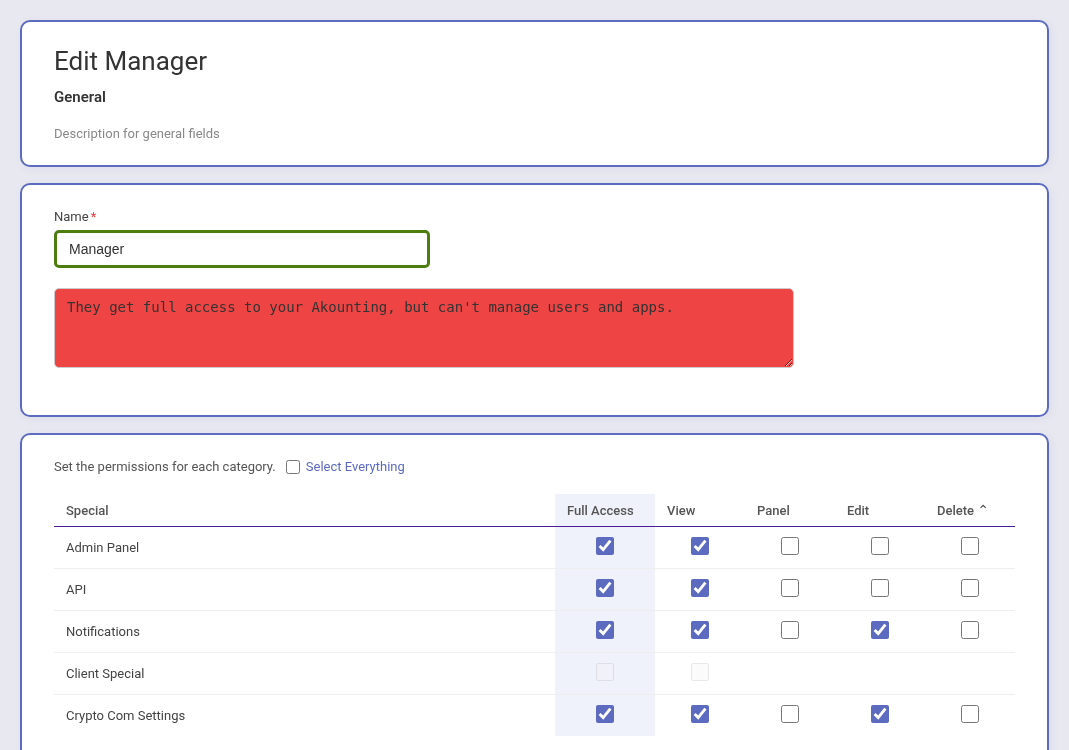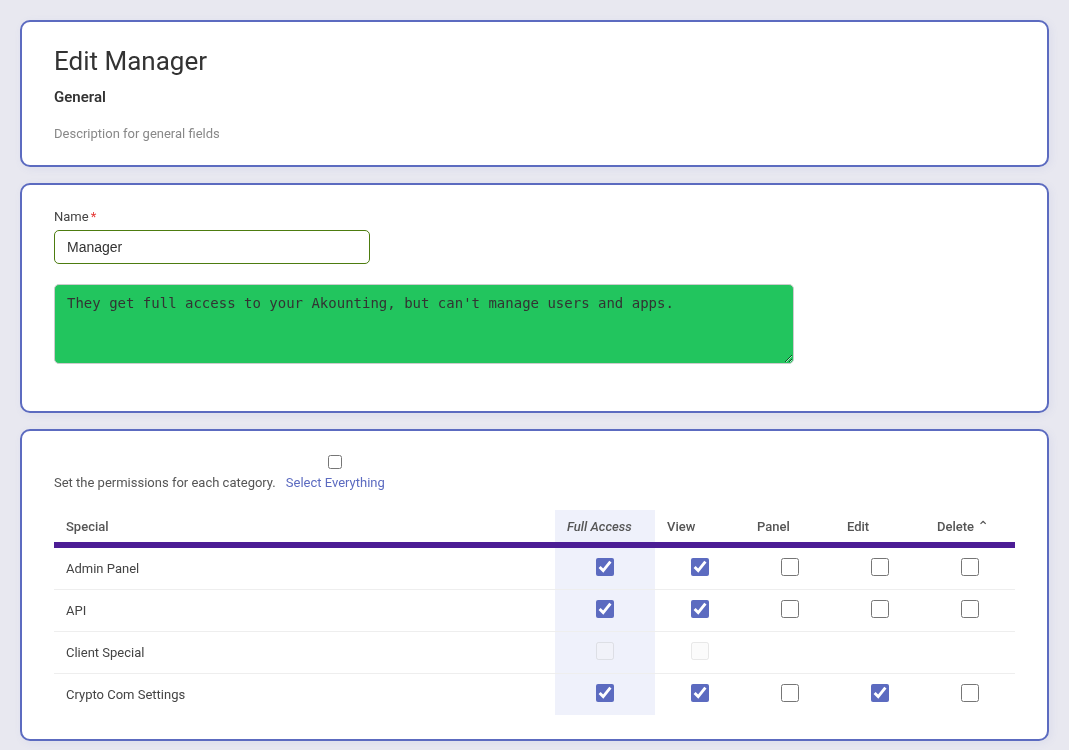--- a/index.html
+++ b/index.html
@@ -51,42 +51,42 @@
       color: #444;
       margin-bottom: 6px;
     }
 
     .required-star {
       color: #e53935;
       margin-left: 2px;
     }
 
     .form-input {
-      width: 316px;
+      width: 376px;
       padding: 8px 12px;
-      border: 1px solid #4d7c0f;
+      border: 3px solid #4d7c0f;
       border-radius: 5px;
       font-size: 14px;
       color: #333;
       outline: none;
       background: #fff;
     }
 
     .form-textarea {
       width: 100%;
       max-width: 740px;
       min-height: 80px;
       padding: 10px 12px;
       border: 1px solid #ccc;
       border-radius: 5px;
       font-size: 14px;
       color: #333;
       resize: vertical;
       outline: none;
-      background: #22c55e;
+      background: #ef4444;
     }
 
     .permissions-header {
       display: flex;
       align-items: flex-end;
       gap: 10px;
       margin-bottom: 20px;
     }
 
     .permissions-header-text {
@@ -94,41 +94,40 @@
       color: #555;
     }
 
     .select-everything-label {
       display: flex;
       align-items: center;
       gap: 6px;
       color: #5c6bc0;
       font-size: 13px;
       cursor: pointer;
-      flex-direction: column;
     }
 
     .select-everything-label input[type="checkbox"] {
       width: 14px;
       height: 14px;
       cursor: pointer;
     }
 
     .permissions-table {
       width: 100%;
       border-collapse: collapse;
     }
 
     .permissions-table th {
       font-size: 13px;
       font-weight: 500;
       color: #555;
       padding: 8px 12px;
       text-align: left;
-      border-bottom: 6px solid #4c1d95;
+      border-bottom: 1px solid #4c1d95;
     }
 
     .permissions-table td {
       padding: 10px 12px;
       border-bottom: 1px solid #eee;
       font-size: 13px;
       color: #444;
     }
 
     .permissions-table tr:last-child td {
@@ -138,21 +137,20 @@
     .col-full-access {
       background: #eff1fb;
       text-align: center;
       width: 100px;
     }
 
     .col-full-access-header {
       background: #eff1fb;
       text-align: center;
       width: 100px;
-      font-style: italic;
     }
 
     .col-center {
       text-align: center;
       width: 90px;
     }
 
     .col-name {
       min-width: 180px;
     }
@@ -243,20 +241,28 @@
         </tr>
         <tr>
           <td class="col-name">API</td>
           <td class="col-full-access"><input type="checkbox" class="perm-checkbox" checked="" style=""></td>
           <td class="col-center"><input type="checkbox" class="perm-checkbox" checked="" style=""></td>
           <td class="col-center"><input type="checkbox" class="perm-checkbox" style=""></td>
           <td class="col-center"><input type="checkbox" class="perm-checkbox" style=""></td>
           <td class="col-center"><input type="checkbox" class="perm-checkbox" style=""></td>
         </tr>
         <tr>
+          <td class="col-name">Notifications</td>
+          <td class="col-full-access"><input type="checkbox" class="perm-checkbox" checked="" style=""></td>
+          <td class="col-center"><input type="checkbox" class="perm-checkbox" checked="" style=""></td>
+          <td class="col-center"><input type="checkbox" class="perm-checkbox" style=""></td>
+          <td class="col-center"><input type="checkbox" class="perm-checkbox" checked="" style=""></td>
+          <td class="col-center"><input type="checkbox" class="perm-checkbox" style=""></td>
+        </tr>
+        <tr>
           <td class="col-name">Client Special</td>
           <td class="col-full-access"><input type="checkbox" class="perm-checkbox-disabled" disabled="" style=""></td>
           <td class="col-center"><input type="checkbox" class="perm-checkbox-disabled" disabled="" style=""></td>
           <td class="col-center"></td>
           <td class="col-center"></td>
           <td class="col-center"></td>
         </tr>
         <tr>
           <td class="col-name">Crypto Com Settings</td>
           <td class="col-full-access"><input type="checkbox" class="perm-checkbox" checked="" style=""></td>

